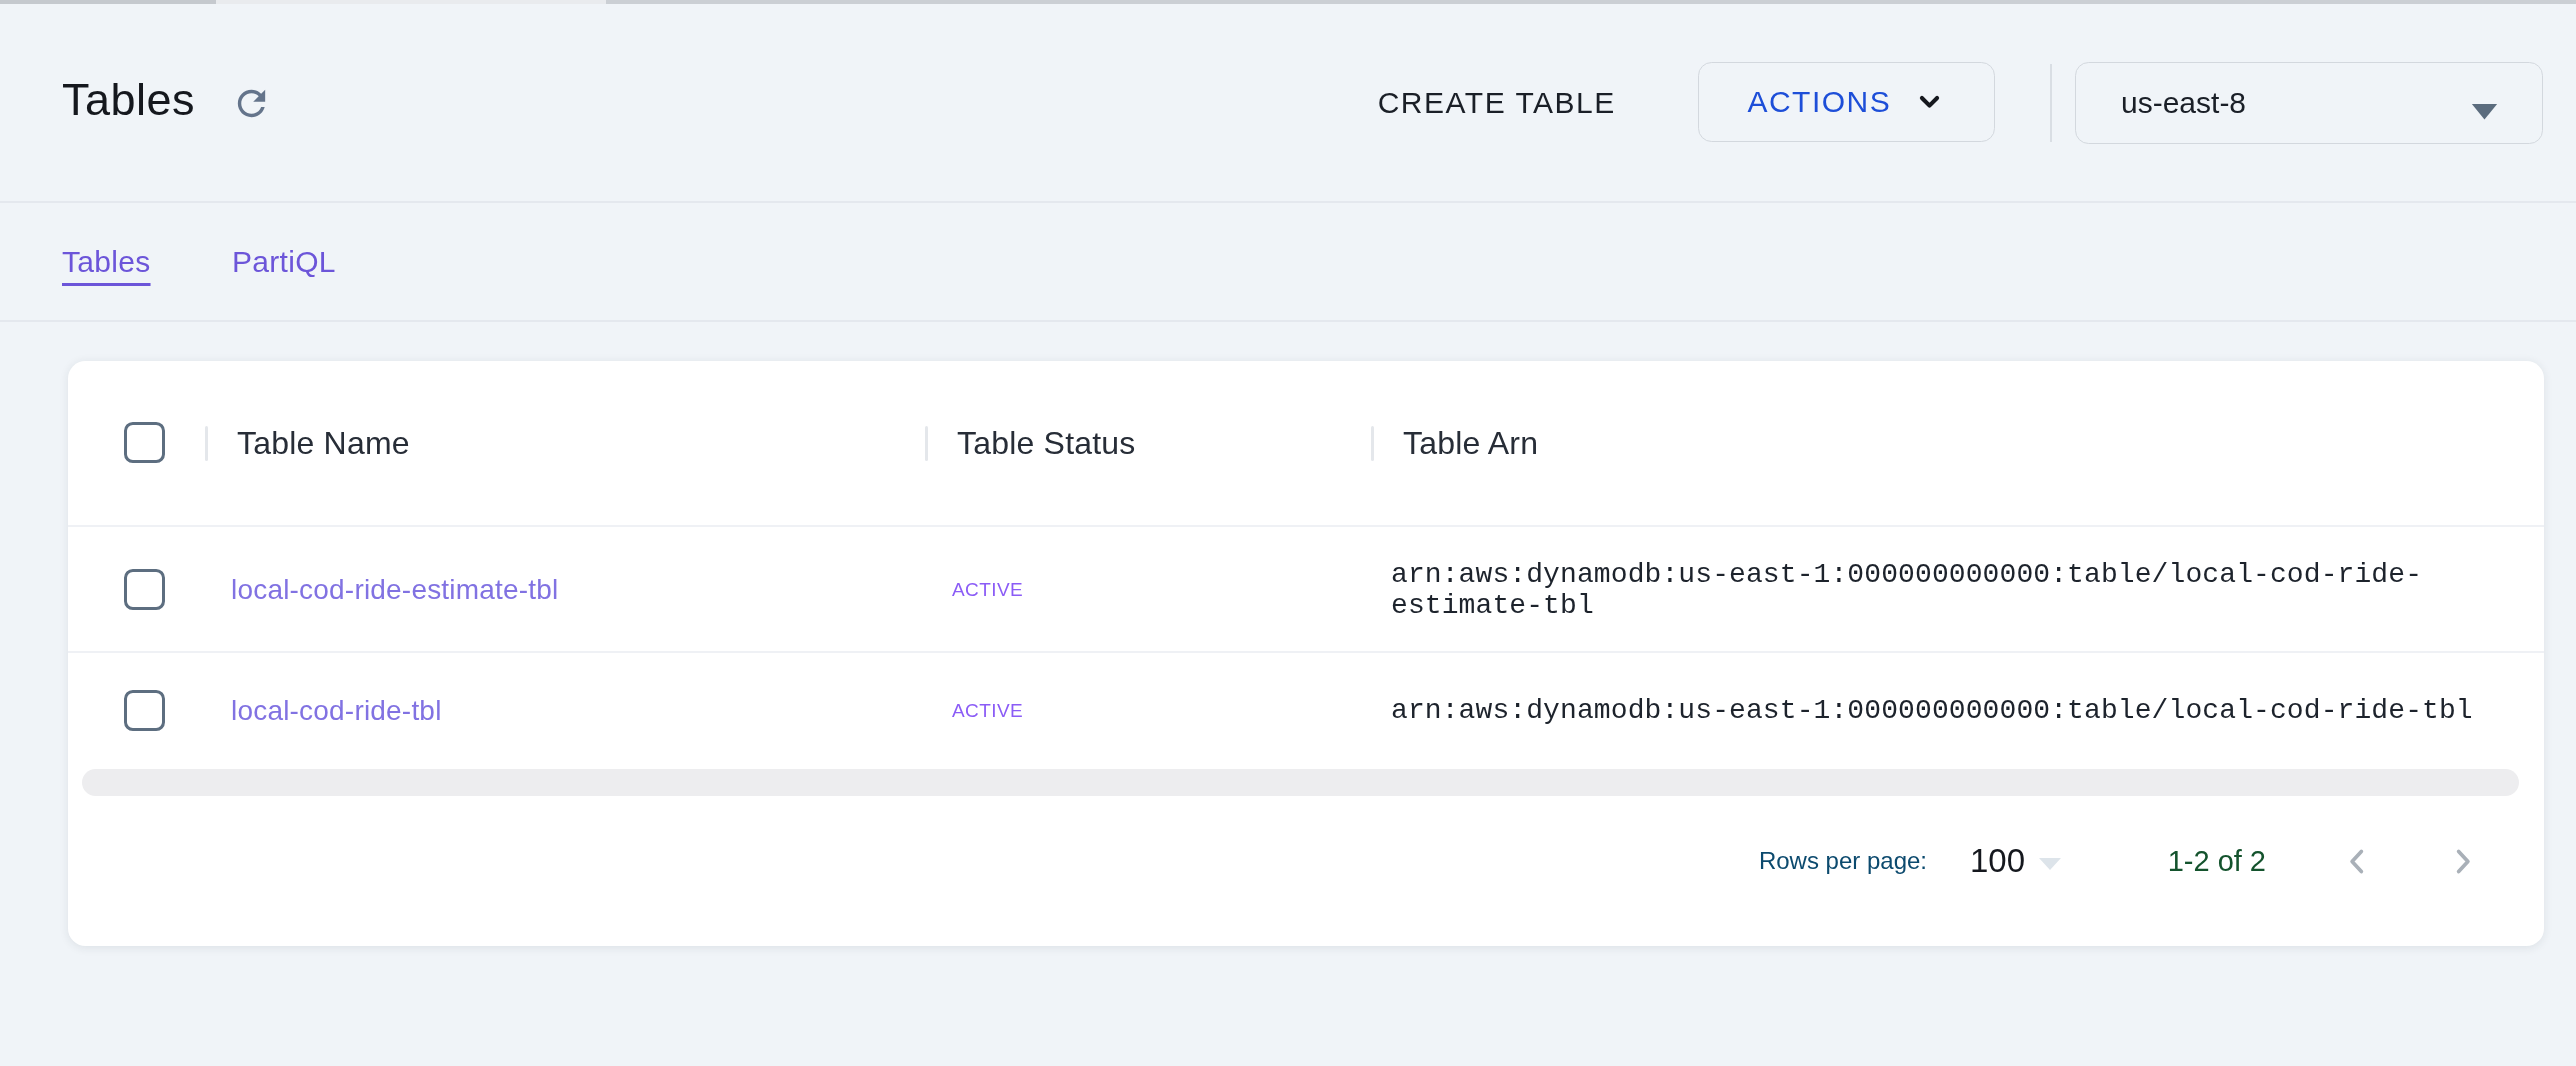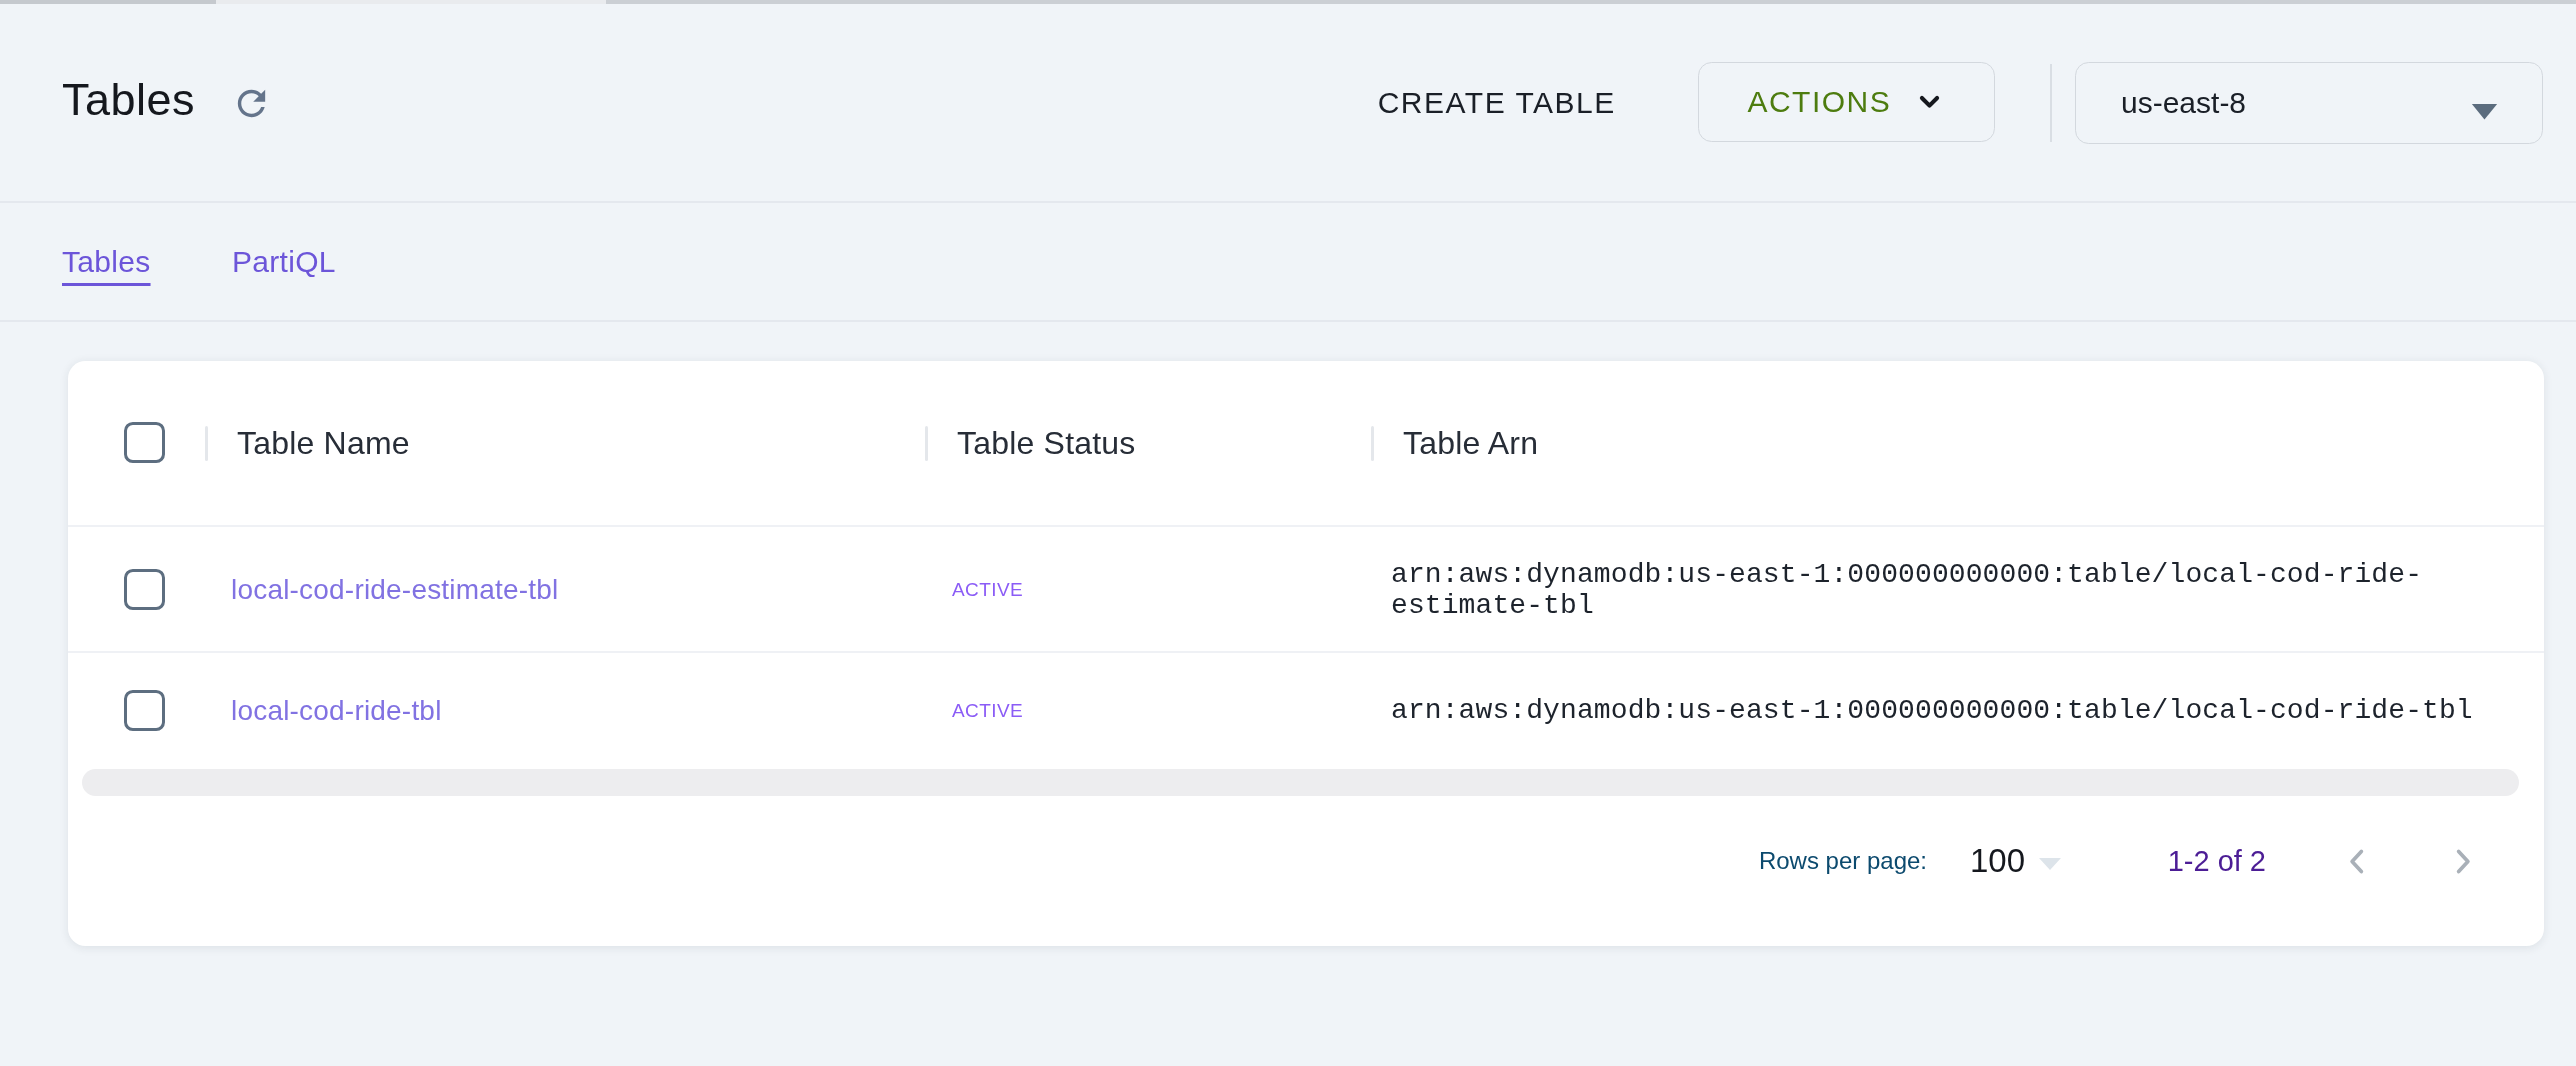--- a/index.html
+++ b/index.html
@@ -32,21 +32,21 @@
   .create-table-btn {
     position: absolute; left: 1366px; top: 64px; height: 70px; padding: 0 11.7px;
     display: flex; align-items: center;
     background: transparent; border: none; cursor: pointer;
     font-family: inherit; font-size: 30px; font-weight: 500; letter-spacing: 1.5px; color: #1a1f27;
   }
   .actions-btn {
     position: absolute; left: 1698px; top: 58px; width: 297px; height: 80px;
     display: flex; align-items: center; justify-content: center; gap: 21.4px;
     background: transparent; border: 1.9px solid #d3d8de; border-radius: 13.6px; cursor: pointer;
-    font-family: inherit; font-size: 30px; font-weight: 500; letter-spacing: 1.5px; color: #4d7c0f;
+    font-family: inherit; font-size: 30px; font-weight: 500; letter-spacing: 1.5px; color: #1d4ed8;
   }
   .header-vdiv { position: absolute; left: 2050px; top: 60px; width: 1.9px; height: 78px; background: #d9dee4; }
   .region-select {
     position: absolute; left: 2075px; top: 58px; width: 468px; height: 82px;
     display: flex; align-items: center;
     background: transparent; border: 1.9px solid #d3d8de; border-radius: 13.6px; cursor: pointer;
     font-size: 30px; color: #1a1f27; padding-left: 45px;
   }
   .region-select .dropdown-arrow { position: absolute; right: 41px; top: 32px; }
 
@@ -108,21 +108,21 @@
   .rows-label { font-size: 24px; color: #0c4a6e; text-align: right; }
   .rows-select {
     display: flex; align-items: center; gap: 13.6px; margin-left: 43px; cursor: pointer;
     background: transparent; border: none; font-family: inherit;
   }
   .rows-value { font-size: 33px; color: #15181e; }
   .caret-down {
     width: 0; height: 0; border-left: 11.7px solid transparent; border-right: 11.7px solid transparent;
     border-top: 12.7px solid #dde4ea; margin-top: 5.8px;
   }
-  .range-label { font-size: 29px; color: #4c1d95; margin-left: 107px; }
+  .range-label { font-size: 29px; color: #14532d; margin-left: 107px; }
   .pg-btn {
     width: 43px; height: 43px; display: flex; align-items: center; justify-content: center;
     background: transparent; border: none; cursor: pointer;
   }
   .pg-prev { margin-left: 70px; } .pg-next { margin-left: 62px; }
 </style>
 </head>
 <body>
 
 <div class="page">

